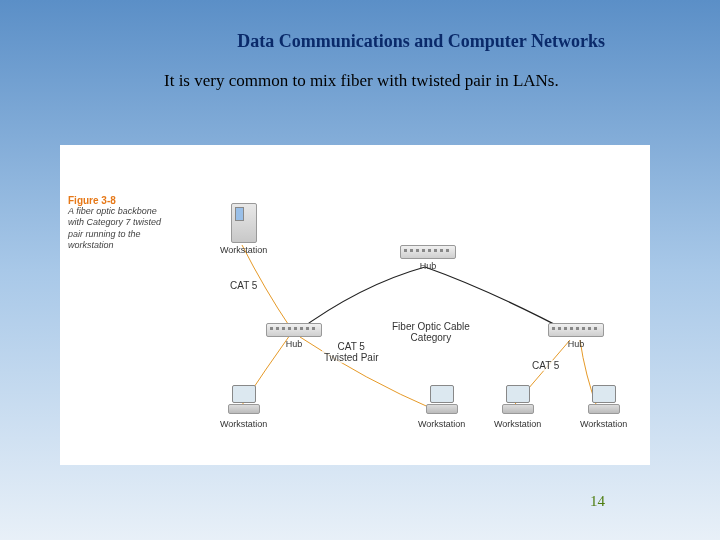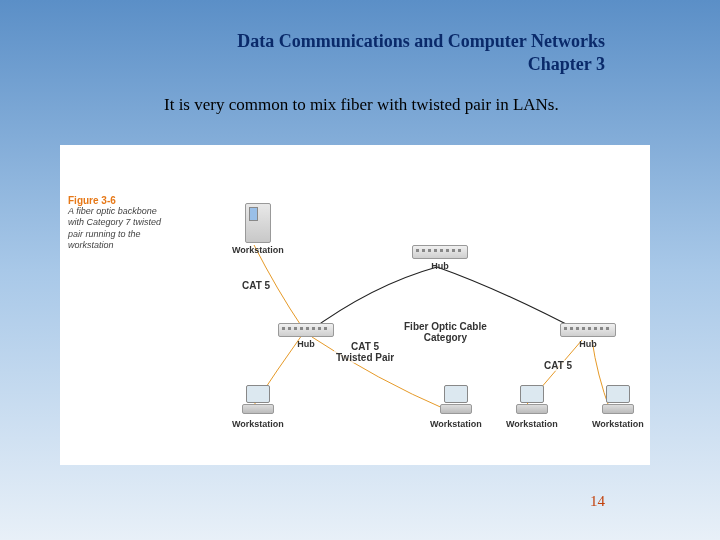--- a/index.html
+++ b/index.html
@@ -30,55 +30,54 @@
     top: 145px;
     width: 590px;
     height: 320px;
     background: #fff;
   }
   .fig-label { position: absolute; left: 8px; top: 50px; font-family: Arial, sans-serif; }
   .fig-num { color: #e67817; font-size: 10px; font-weight: bold; }
   .fig-caption { color: #444; font-size: 9px; font-style: italic; line-height: 1.25; max-width: 100px; }
   .diagram {
     position: absolute;
-    left: 132px; top: 40px;
-    width: 460px; height: 270px; font-weight: bold;
+    left: 120px; top: 40px;
+    width: 460px; height: 270px;
   }
   .diagram svg { position: absolute; left: 0; top: 0; width: 100%; height: 100%; }
   .node { position: absolute; text-align: center; font-family: Arial, sans-serif; font-size: 9px; color: #333; }
   .node-label { margin-top: 2px; white-space: nowrap; }
   .tower { width: 26px; height: 40px; background: linear-gradient(#e8e8e8,#c8c8c8); border: 1px solid #999; border-radius: 2px; margin: 0 auto; position: relative; }
   .tower::before { content:""; position:absolute; left:3px; top:3px; width:7px; height:12px; background:#99bfe8; border:1px solid #888; }
   .desktop { width: 34px; height: 32px; margin: 0 auto; position: relative; }
   .monitor { width: 24px; height: 18px; background:#dce8f0; border:1px solid #888; border-radius:2px; position:absolute; left:5px; top:0; }
   .base { width: 32px; height: 10px; background: linear-gradient(#ddd,#bbb); border:1px solid #999; position:absolute; left:1px; top:19px; border-radius:2px; }
   .hub { width: 56px; height: 14px; background: linear-gradient(#f0f0f0,#cfcfcf); border:1px solid #999; border-radius:2px; margin:0 auto; position:relative; }
   .hub::before { content:""; position:absolute; left:3px; right:3px; top:3px; height:3px; background:repeating-linear-gradient(to right,#888,#888 3px,transparent 3px,transparent 6px); }
   .line-label { position:absolute; font-family: Arial, sans-serif; font-size: 10px; color:#333; background:rgba(255,255,255,0.7); padding:0 2px; white-space:nowrap; }
   .page-num {
     position: absolute;
     right: 115px;
     bottom: 30px;
     font-size: 15px;
-    color: #c2410c;
+    color: #4d7c0f;
   }
 </style>
 </head>
 <body>
 
 <div class="header">
   <div>Data Communications and Computer Networks</div>
-  <div>Chapter 3</div>
 </div>
 
 <div class="body-text">It is very common to mix fiber with twisted pair in LANs.</div>
 
 <div class="figure-area">
   <div class="fig-label">
-    <div class="fig-num">Figure 3-6</div>
+    <div class="fig-num">Figure 3-8</div>
     <div class="fig-caption">A fiber optic backbone with Category 7 twisted pair running to the workstation</div>
   </div>
 
   <div class="diagram">
     <svg viewBox="0 0 460 270">
 
       <path d="M 115 148 Q 180 100 245 82" stroke="#222" stroke-width="1.2" fill="none"></path>
       <path d="M 245 82 Q 310 105 395 150" stroke="#222" stroke-width="1.2" fill="none"></path>
 
       <path d="M 62 60 Q 85 105 110 142" stroke="#e69a28" stroke-width="1" fill="none"></path>

